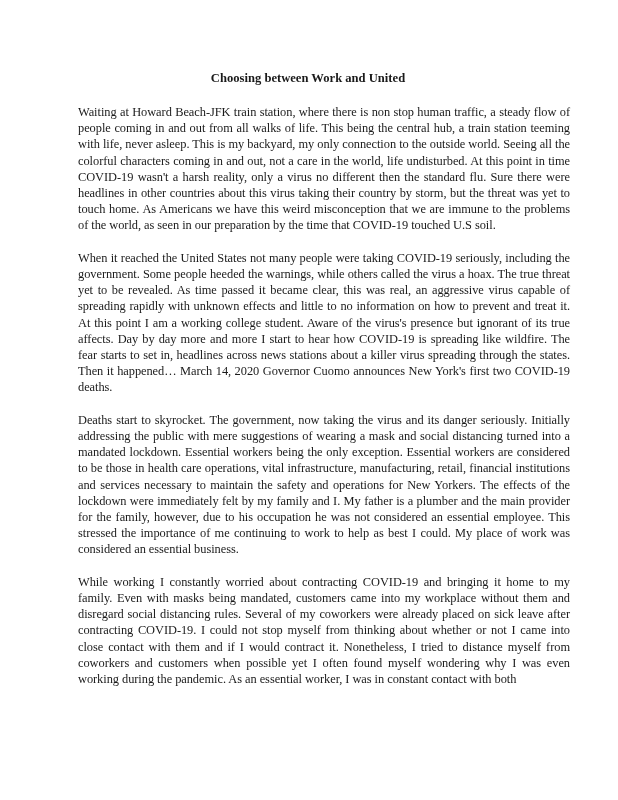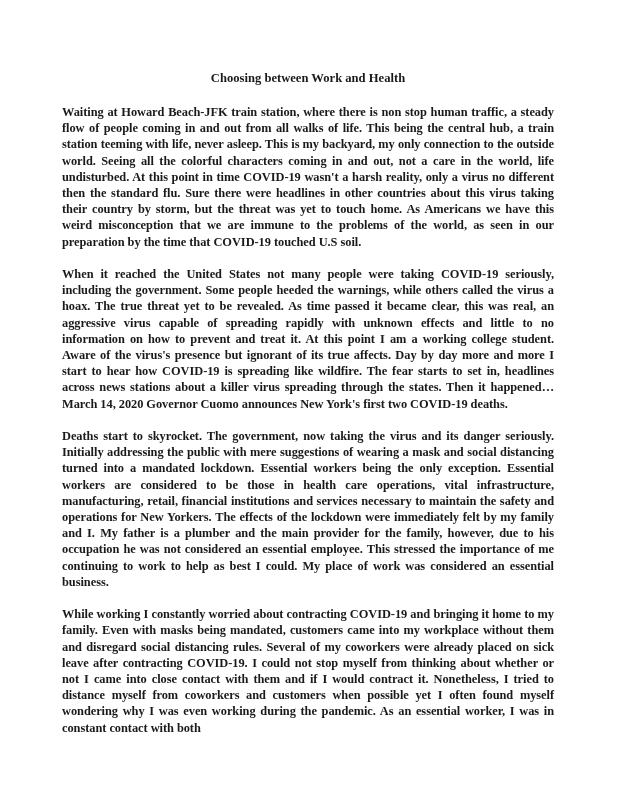--- a/index.html
+++ b/index.html
@@ -28,37 +28,36 @@
       width: 492px;
       text-align: center;
       font-weight: bold;
       font-size: 12.6px;
       line-height: 16px;
       margin: 0;
     }
     .body-text {
       position: absolute;
       top: 104px;
-      left: 0;
+      left: 16px;
       width: 492px;
-      font-weight: bold;
     }
     .para {
       margin: 0 0 16.2px 0;
       font-size: 12.4px;
       line-height: 16.2px;
       text-align: justify;
       text-align-last: left;
       letter-spacing: -0.05px;
     }
   </style>
 </head>
 <body>
 
 <div class="page">
-  <h1 class="title">Choosing between Work and Health</h1>
+  <h1 class="title">Choosing between Work and United</h1>
   <div class="body-text">
     <p class="para">Waiting at Howard Beach-JFK train station, where there is non stop human traffic, a steady flow of people coming in and out from all walks of life. This being the central hub, a train station teeming with life, never asleep. This is my backyard, my only connection to the outside world. Seeing all the colorful characters coming in and out, not a care in the world, life undisturbed. At this point in time COVID-19 wasn't a harsh reality, only a virus no different then the standard flu. Sure there were headlines in other countries about this virus taking their country by storm, but the threat was yet to touch home. As Americans we have this weird misconception that we are immune to the problems of the world, as seen in our preparation by the time that COVID-19 touched U.S soil.</p>
     <p class="para">When it reached the United States not many people were taking COVID-19 seriously, including the government. Some people heeded the warnings, while others called the virus a hoax. The true threat yet to be revealed. As time passed it became clear, this was real, an aggressive virus capable of spreading rapidly with unknown effects and little to no information on how to prevent and treat it. At this point I am a working college student. Aware of the virus's presence but ignorant of its true affects. Day by day more and more I start to hear how COVID-19 is spreading like wildfire. The fear starts to set in, headlines across news stations about a killer virus spreading through the states. Then it happened… March 14, 2020 Governor Cuomo announces New York's first two COVID-19 deaths.</p>
     <p class="para">Deaths start to skyrocket. The government, now taking the virus and its danger seriously. Initially addressing the public with mere suggestions of wearing a mask and social distancing turned into a mandated lockdown. Essential workers being the only exception. Essential workers are considered to be those in health care operations, vital infrastructure, manufacturing, retail, financial institutions and services necessary to maintain the safety and operations for New Yorkers. The effects of the lockdown were immediately felt by my family and I. My father is a plumber and the main provider for the family, however, due to his occupation he was not considered an essential employee. This stressed the importance of me continuing to work to help as best I could. My place of work was considered an essential business.</p>
     <p class="para">While working I constantly worried about contracting COVID-19 and bringing it home to my family. Even with masks being mandated, customers came into my workplace without them and disregard social distancing rules. Several of my coworkers were already placed on sick leave after contracting COVID-19. I could not stop myself from thinking about whether or not I came into close contact with them and if I would contract it. Nonetheless, I tried to distance myself from coworkers and customers when possible yet I often found myself wondering why I was even working during the pandemic. As an essential worker, I was in constant contact with both</p>
   </div>
 </div>
 
 </body></html>

